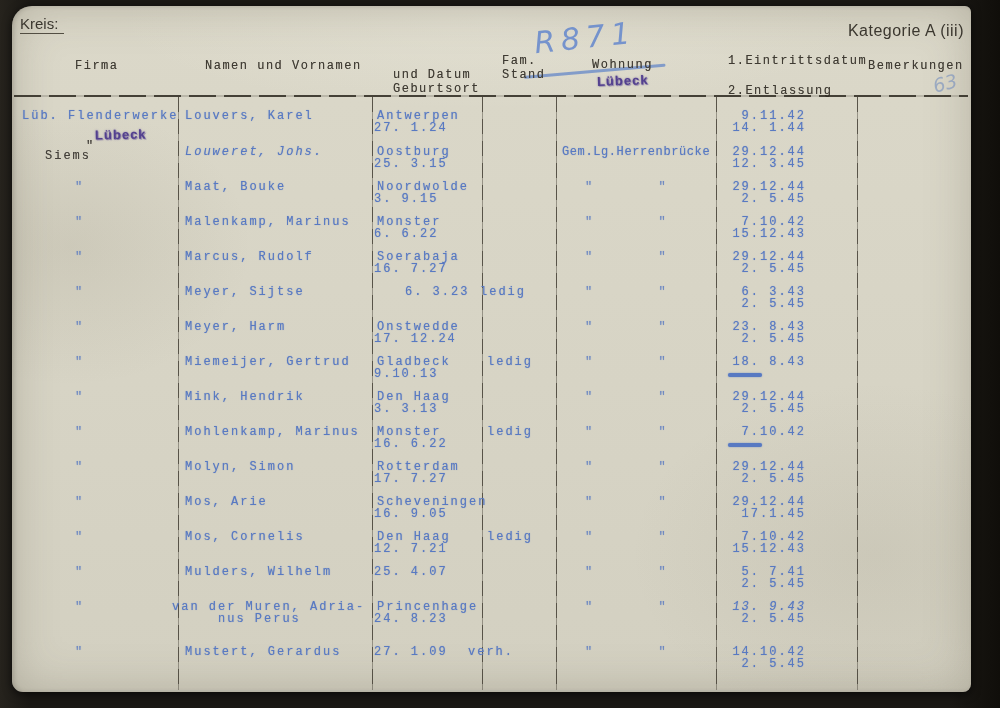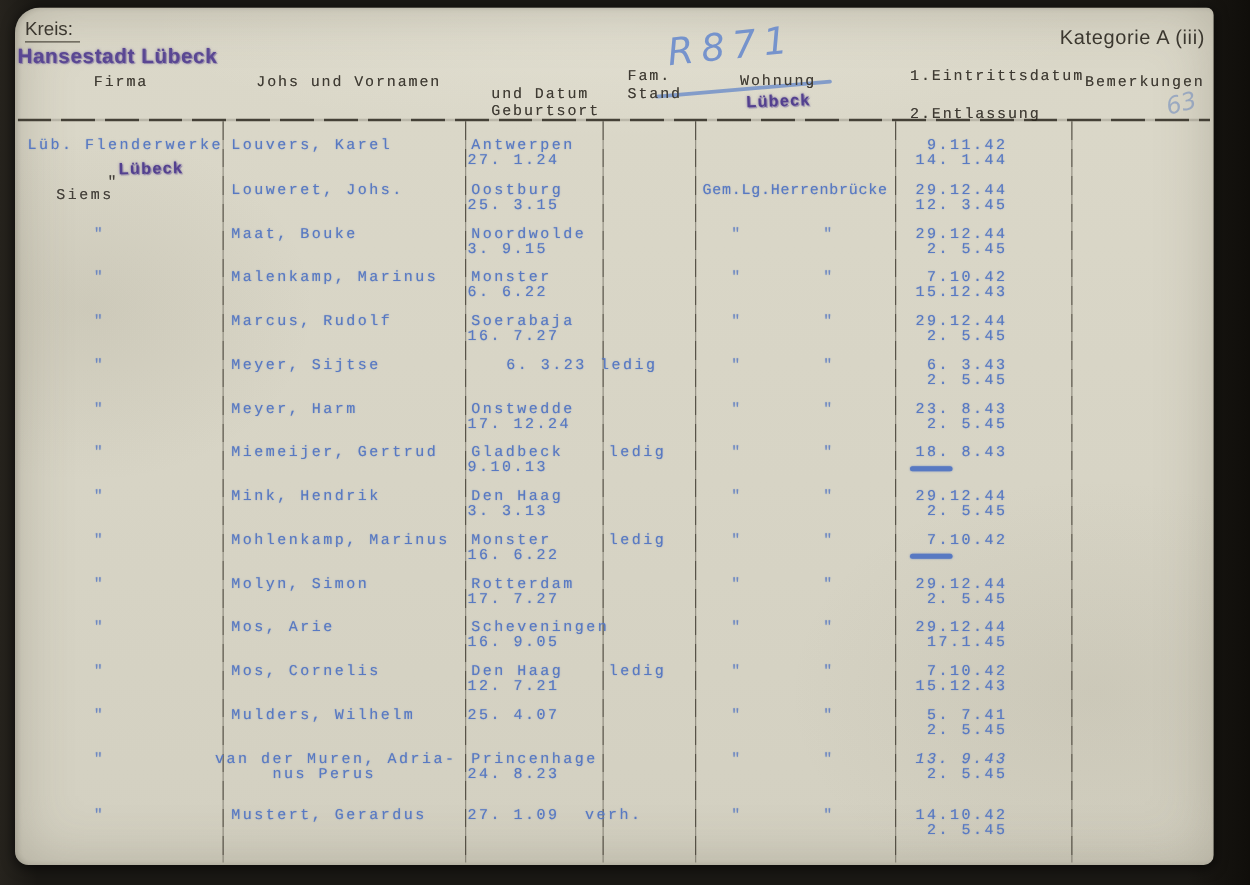--- a/index.html
+++ b/index.html
@@ -38,29 +38,28 @@
   .penline{position:absolute;left:524px;top:76px;width:142px;height:2.5px;
            background:rgba(100,135,200,.75);transform:rotate(-5deg);transform-origin:left center;border-radius:2px;}
 </style>
 </head>
 <body>
 
 <div id="page">
   <div class="card"></div>
 
   <div class="formtext" style="left:20px;top:15px;font-size:15px;border-bottom:1.5px solid rgba(60,55,45,.85);padding:0 6px 1px 0;">Kreis:</div>
-  <div class="stamp" style="left:14px;top:36px;font-size:16.5px;color:#5a4793;letter-spacing:.5px;">Hansestadt Lübeck</div>
   <div class="formtext" style="left:830px;top:22px;width:134px;text-align:right;font-size:16px;letter-spacing:.5px;">Kategorie A (iii)</div>
 
   <div class="hand" style="left:534px;top:20px;font-size:30px;color:#6b8ccd;letter-spacing:6px;transform:rotate(-6deg);opacity:.9;">R871</div>
   <div class="penline"></div>
   <div class="hand" style="left:933px;top:72px;font-size:19px;color:rgba(105,135,190,.55);transform:rotate(-14deg);">63</div>
 
   <div class="typed hdr" style="left:75px;top:60px;">Firma</div>
-  <div class="typed hdr" style="left:205px;top:60px;">Johs und Vornamen</div>
+  <div class="typed hdr" style="left:205px;top:60px;">Namen und Vornamen</div>
   <div class="typed hdr" style="left:393px;top:55px;margin-top:28px;">Geburtsort</div>
   <div class="typed hdr" style="left:393px;top:69px;">und Datum</div>
   <div class="typed hdr" style="left:502px;top:55px;">Fam.</div>
   <div class="typed hdr" style="left:502px;top:69px;">Stand</div>
   <div class="typed hdr" style="left:592px;top:59px;">Wohnung</div>
   <div class="stamp" style="left:597px;top:73px;transform:rotate(-2deg);">Lübeck</div>
   <div class="typed hdr" style="left:728px;top:55px;">1.Eintrittsdatum</div>
   <div class="typed hdr" style="left:728px;top:85px;">2.Entlassung</div>
   <div class="typed hdr" style="left:868px;top:60px;">Bemerkungen</div>
 
@@ -78,21 +77,21 @@
         <span class="stamp" style="left: 95px; top: 17px; transform: rotate(-1deg);">Lübeck</span>
         <span class="typed blue" style="left: 185px; top: 0px;">Louvers, Karel</span>
         <span class="typed blue" style="left: 377px; top: 0px;">Antwerpen</span>
         <span class="typed blue" style="left: 374px; top: 12px;">27. 1.24</span>
         <span class="typed blue dateR" style="left: 700px; top: 0px;">9.11.42</span>
         <span class="typed blue dateR" style="left: 700px; top: 12px;">14. 1.44</span>
       </div>
       <div class="row" style="top: 146px;">
         <span class="typed dark" style="left: 45px; top: 4px;">Siems</span>
         <span class="typed dark" style="left: 86px; top: -6px;">"</span>
-        <span class="typed blue" style="left: 185px; top: 0px;">Louweret, Johs.</span>
+        <span class="typed blue" style="left: 185px; top: 0px; font-style: italic;">Louweret, Johs.</span>
         <span class="typed blue" style="left: 377px; top: 0px;">Oostburg</span>
         <span class="typed blue" style="left: 374px; top: 12px;">25. 3.15</span>
         <span class="typed blue tight" style="left: 562px; top: 0px;">Gem.Lg.Herrenbrücke</span>
         <span class="typed blue dateR" style="left: 700px; top: 0px;">29.12.44</span>
         <span class="typed blue dateR" style="left: 700px; top: 12px;">12. 3.45</span>
       </div>
       <div class="row" style="top: 181px;">
         <span class="typed blue dim" style="left: 75px; top: 0px;">"</span>
         <span class="typed blue" style="left: 185px; top: 0px;">Maat, Bouke</span>
         <span class="typed blue" style="left: 377px; top: 0px;">Noordwolde</span>

